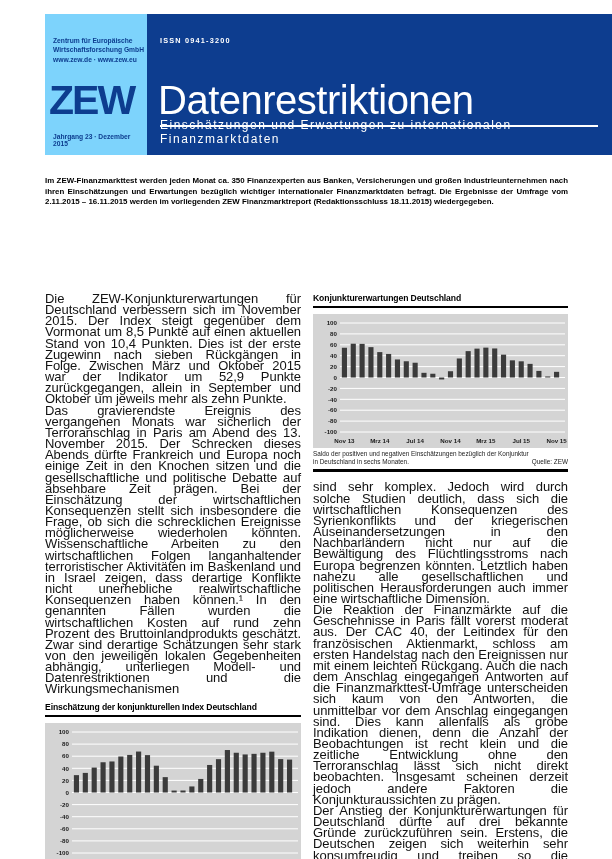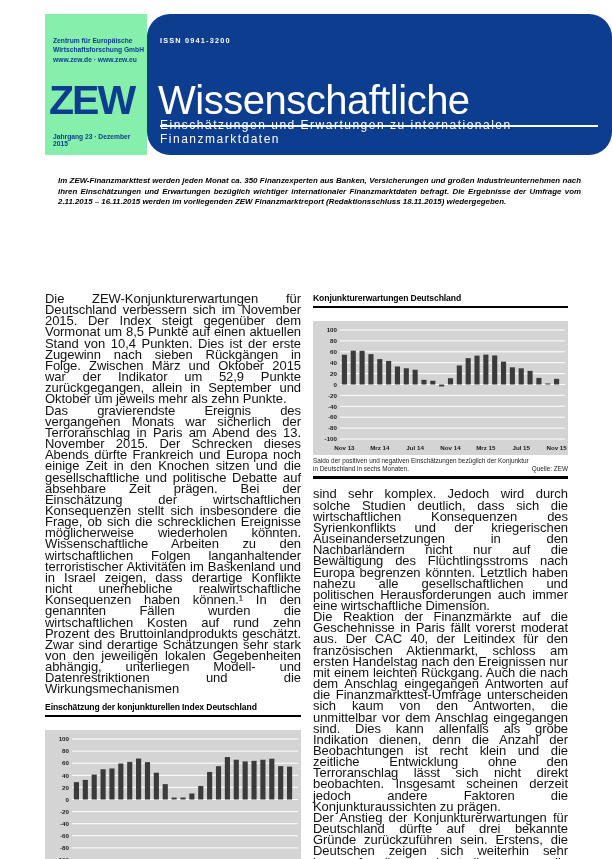--- a/index.html
+++ b/index.html
@@ -3,56 +3,55 @@
 <meta charset="utf-8">
 <style>
   * { box-sizing: border-box; }
   html,body { margin:0; padding:0; background:#fff; }
   #page {
     position:relative; width:612px; height:859px; background:#ffffff;
     font-family:"Liberation Sans", sans-serif; overflow:hidden;
   }
   
   .header { position:absolute; top:14px; left:45px; right:0; height:141px; }
-  .header-light { position:absolute; left:0; top:0; width:102px; height:100%; background:#86efac; }
-  .header-dark  { position:absolute; left:102px; right:0; top:0; height:100%; background:#0d3d8f;border-radius:23px; }
+  .header-light { position:absolute; left:0; top:0; width:102px; height:100%; background:#7dd3fc; }
+  .header-dark  { position:absolute; left:102px; right:0; top:0; height:100%; background:#0d3d8f; }
   .org { position:absolute; top:22px; left:8px; font-size:6.7px; font-weight:700; color:#0d3d8f; line-height:9.4px; letter-spacing:0; }
   .zew-logo { position:absolute; top:64px; left:4px; font-size:41px; font-weight:700; color:#0d3d8f; letter-spacing:-2px; line-height:1.1; }
   .issue { position:absolute; bottom:8px; left:8px; font-size:6.7px; font-weight:700; color:#0d3d8f; }
   .issn { position:absolute; top:22px; left:13px; font-size:7.3px; font-weight:700; color:#ffffff; letter-spacing:1.2px; }
   .report-title { position:absolute; top:65px; left:11px; font-size:40px; font-weight:400; color:#ffffff; letter-spacing:-0.5px; line-height:1.05; }
   .header-sep { position:absolute; left:13px; right:14px; top:111px; height:1.5px; background:#ffffff; }
   .subtitle { position:absolute; left:13px; bottom:9px; font-size:12px; color:#ffffff; letter-spacing:1.5px; }
   
   .intro {
-    position:absolute; top:176px; left:58px; width:523px; margin:0;
+    position:absolute; top:176px; left:45px; width:523px; margin:0;
     font-size:7.9px; font-weight:700; line-height:10.6px; color:#000;
     text-align:justify;
-    font-style:italic;
   }
   
   .headline {
     position:absolute; top:249px; left:45px; margin:0;
     font-size:23.5px; font-weight:700; color:#000; letter-spacing:-0.4px;
   }
   
   .col-left  { position:absolute; top:293px; left:45px;  width:256px; }
   .col-right { position:absolute; top:293px; left:313px; width:255px; }
   .body-text p.para {
     margin:0; font-size:13px; line-height:11.15px; color:#111;
     text-align:justify; letter-spacing:-0.05px; hyphens:auto;
   }
   sup { font-size:5.5px; }
   
   .chart { width:100%; }
   .col-left .chart { margin-top:7px; }
   .col-right .chart { margin-bottom:9px; }
   .chart-title {
     font-size:8.6px; font-weight:700; color:#000; letter-spacing:-0.1px;
-    padding-bottom:3px; border-bottom:2.5px solid #000; margin-bottom:13px;
+    padding-bottom:3px; border-bottom:2.5px solid #000; margin-bottom:6px;
   }
   .chart svg { display:block; }
   svg text { font-family:"Liberation Sans", sans-serif; }
   .chart-caption {
     position:relative; font-size:6.4px; line-height:8.2px; color:#222;
     padding:2px 0 3px; border-bottom:3px solid #000;
   }
   .chart-caption .caption-text { display:block; width:86%; }
   .chart-caption .source { position:absolute; right:0; bottom:3px; }
   
@@ -74,21 +73,21 @@
       <div class="org">
         <div>Zentrum für Europäische</div>
         <div>Wirtschaftsforschung GmbH</div>
         <div>www.zew.de · www.zew.eu</div>
       </div>
       <div class="zew-logo">ZEW</div>
       <div class="issue">Jahrgang 23 · Dezember 2015</div>
     </div>
     <div class="header-dark">
       <div class="issn">ISSN 0941-3200</div>
-      <div class="report-title">Wissenschaftliche</div>
+      <div class="report-title">Datenrestriktionen</div>
       <div class="header-sep"></div>
       <div class="subtitle">Einschätzungen und Erwartungen zu internationalen Finanzmarktdaten</div>
     </div>
   </header>
 
   <p class="intro">Im ZEW-Finanzmarkttest werden jeden Monat ca. 350 Finanzexperten aus Banken, Versicherungen und großen Industrieunternehmen nach ihren Einschätzungen und Erwartungen bezüglich wichtiger internationaler Finanzmarktdaten befragt. Die Ergebnisse der Umfrage vom 2.11.2015 – 16.11.2015 werden im vorliegenden ZEW Finanzmarktreport (Redaktionsschluss 18.11.2015) wiedergegeben.</p>
 
 
   <div class="col-left body-text">
     <p class="para">Die ZEW-Konjunkturerwartungen für Deutschland verbessern sich im November 2015. Der Index steigt gegenüber dem Vormonat um 8,5 Punkte auf einen aktuellen Stand von 10,4 Punkten. Dies ist der erste Zugewinn nach sieben Rückgängen in Folge. Zwischen März und Oktober 2015 war der Indikator um 52,9 Punkte zurückgegangen, allein in September und Oktober um jeweils mehr als zehn Punkte.</p>

